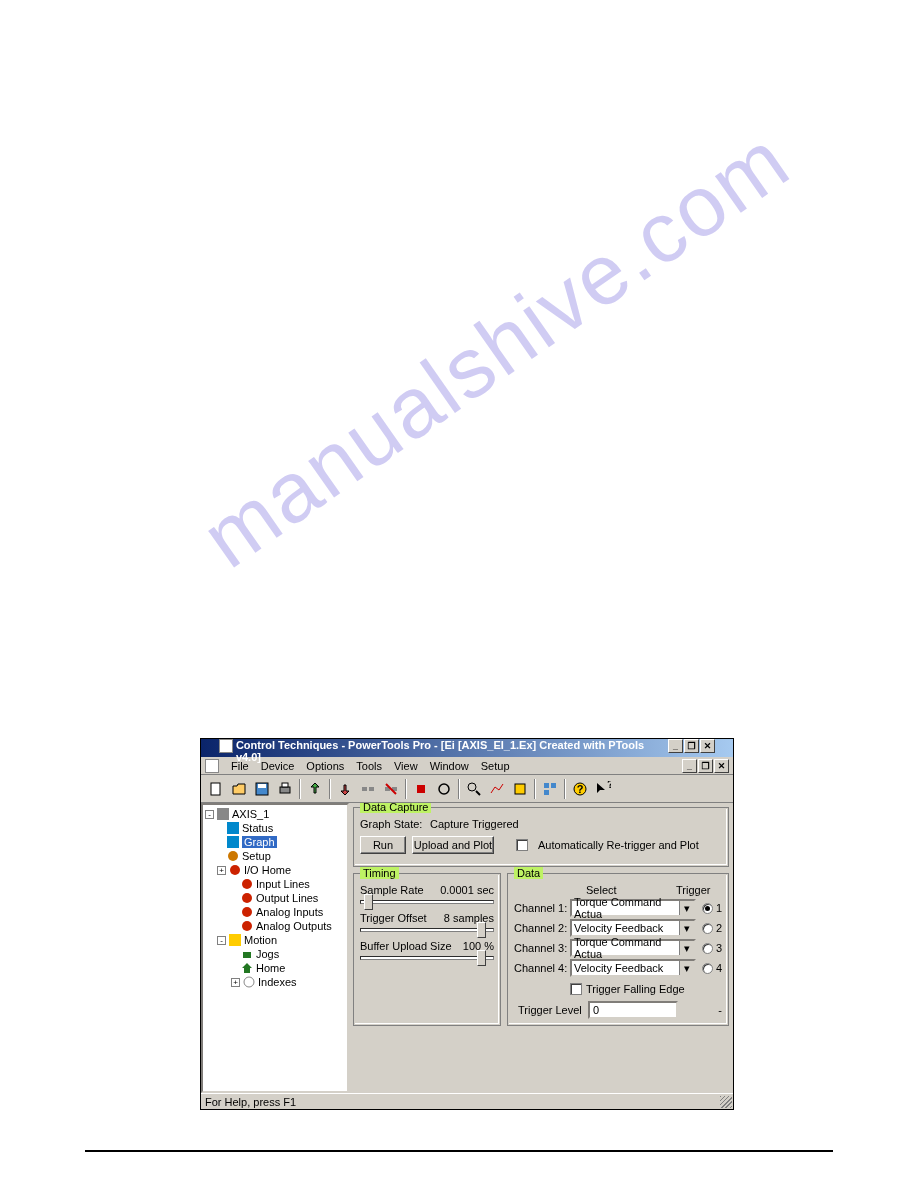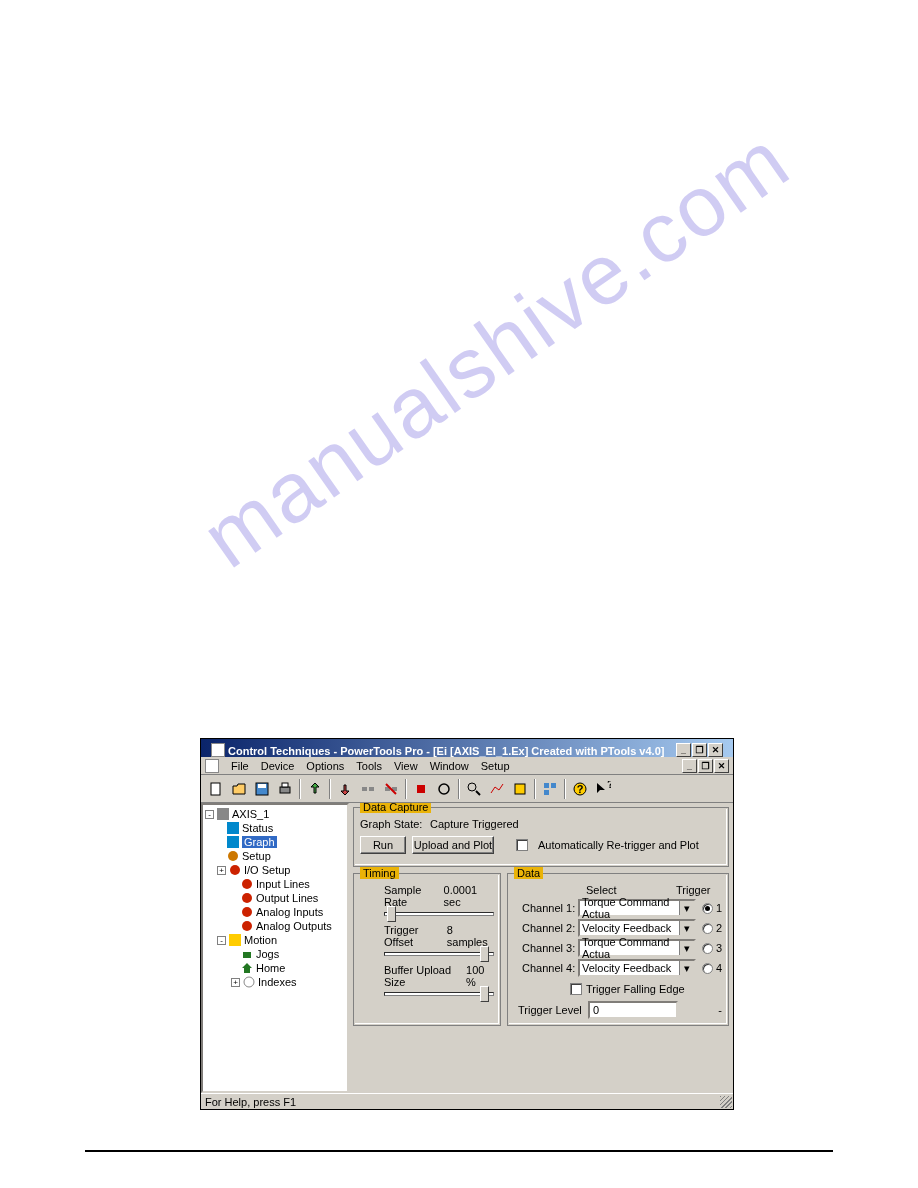--- a/index.html
+++ b/index.html
@@ -1,20 +1,20 @@
 <!DOCTYPE html>
 <html><head>
 <meta charset="utf-8">
 <style>
 * { box-sizing: border-box; margin: 0; padding: 0; font-family: "MS Sans Serif", Tahoma, sans-serif; font-size: 11px; }
 body { background: #fff; width: 918px; height: 1188px; position: relative; }
 .watermark { position: absolute; top: 300px; left: 150px; font-size: 85px; color: rgba(120,110,220,0.35); transform: rotate(-35deg); pointer-events: none; letter-spacing: 2px; font-family: Arial; }
 .page-line { position: absolute; bottom: 36px; left: 85px; right: 85px; border-top: 2px solid #000; }
 .app-window { position: absolute; top: 738px; left: 200px; width: 534px; background: #d4d0c8; border: 1px solid #000; }
-.titlebar { background: linear-gradient(to right, #0a246a, #a6caf0); color: #fff; height: 18px; display: flex; align-items: flex-end; padding: 0 10px; font-weight: bold; }
+.titlebar { background: linear-gradient(to right, #0a246a, #a6caf0); color: #fff; height: 18px; display: flex; align-items: flex-start; padding: 0 18px; font-weight: bold; }
 .title-icon { width: 14px; height: 14px; background: #fff; margin-right: 3px; border: 1px solid #888; }
 .title-spacer { flex: 1; }
 .win-btns { display: flex; gap: 1px; }
 .win-btn { width: 15px; height: 14px; background: #d4d0c8; border: 1px solid #fff; border-right-color: #404040; border-bottom-color: #404040; font-size: 9px; text-align: center; line-height: 12px; color: #000; font-weight: bold; font-family: Marlett, Arial; }
 .mdi-bar { background: #d4d0c8; height: 18px; display: flex; align-items: center; padding: 0 4px; border-bottom: 1px solid #808080; }
 .mdi-icon { width: 14px; height: 14px; background: #fff; border: 1px solid #888; margin-right: 6px; }
 .menu-item { padding: 2px 6px; cursor: default; }
 .mdi-spacer { flex: 1; }
 .toolbar { background: #d4d0c8; padding: 3px 4px; display: flex; gap: 1px; align-items: center; border-bottom: 1px solid #808080; }
 .tbtn { width: 22px; height: 21px; background: #d4d0c8; border: 1px solid #d4d0c8; display: flex; align-items: center; justify-content: center; }
@@ -23,39 +23,39 @@
 .client { display: flex; height: 290px; }
 .tree-panel { width: 148px; background: #fff; border: 2px inset #d4d0c8; overflow: hidden; padding: 2px; }
 .tree-row { display: flex; align-items: center; padding: 1px 0; white-space: nowrap; }
 .tree-indent { display: inline-block; }
 .tree-exp { width: 9px; height: 9px; border: 1px solid #808080; font-size: 8px; line-height: 7px; text-align: center; margin-right: 3px; color: #000; }
 .tree-ic { width: 12px; height: 12px; display: inline-block; margin-right: 3px; }
 .tree-sel { background: #316ac5; color: #fff; padding: 0 2px; }
 .main-panel { flex: 1; padding: 4px; background: #d4d0c8; overflow: hidden; }
 .groupbox { border: 1px solid #808080; border-top-color: #808080; border-left-color: #808080; position: relative; margin-bottom: 6px; padding: 10px 6px 6px 6px; }
 .groupbox::after { content: ""; position: absolute; inset: 1px; border: 1px solid #fff; border-top: none; border-left: none; pointer-events: none; }
-.gb-title { position: absolute; top: -7px; left: 6px; background: #eab308; padding: 0 3px; }
+.gb-title { position: absolute; top: -7px; left: 6px; background: #bef264; padding: 0 3px; }
 .dc-row1 { display: flex; align-items: center; margin-bottom: 6px; }
 .dc-label { width: 70px; }
 .dc-row2 { display: flex; align-items: center; gap: 6px; margin-bottom: 6px; }
 .btn3d { background: #d4d0c8; border: 1px solid #000; border-top-color: #fff; border-left-color: #fff; border-right-color: #404040; border-bottom-color: #404040; padding: 2px 0; min-width: 56px; text-align: center; box-shadow: inset -1px -1px #808080, inset 1px 1px #d4d0c8; }
 .btn3d.small { min-width: 46px; }
 .chk { width: 12px; height: 12px; border: 1px solid #808080; background: #fff; display: inline-block; margin-right: 4px; box-shadow: inset 1px 1px #404040; vertical-align: middle; }
 .note-row { display: flex; align-items: center; gap: 8px; }
 .lower { display: flex; gap: 6px; }
 .timing-box { width: 148px; }
 .data-box { flex: 1; }
-.slider-row { margin-bottom: 6px; margin-left: 24px; }
+.slider-row { margin-bottom: 6px; }
 .slider-head { display: flex; justify-content: space-between; margin-bottom: 2px; }
 .slider-track { height: 4px; background: #fff; border: 1px inset #808080; margin: 4px 0 8px 0; position: relative; }
 .slider-thumb { position: absolute; width: 9px; height: 16px; background: #d4d0c8; border: 1px solid #404040; border-top-color: #fff; border-left-color: #fff; top: -7px; }
 .data-head { display: flex; margin-bottom: 3px; }
 .data-head-sel { margin-left: 72px; flex: 1; }
 .data-head-trg { width: 46px; text-align: left; }
-.ch-row { display: flex; align-items: center; margin-bottom: 2px; margin-left: 8px; }
+.ch-row { display: flex; align-items: center; margin-bottom: 2px; }
 .ch-lbl { width: 56px; }
 .combo { flex: 1; background: #fff; border: 2px inset #d4d0c8; height: 18px; display: flex; align-items: center; padding: 0 2px; position: relative; margin-right: 6px; }
 .combo-btn { position: absolute; right: 0; top: 0; width: 15px; height: 100%; background: #d4d0c8; border-left: 1px solid #808080; display: flex; align-items: center; justify-content: center; }
 .radio { width: 11px; height: 11px; border-radius: 50%; border: 1px solid #808080; background: #fff; display: inline-block; margin-right: 3px; box-shadow: inset 1px 1px #404040; vertical-align: middle; position: relative; }
 .radio.checked::after { content: ""; position: absolute; width: 5px; height: 5px; background: #000; border-radius: 50%; top: 2px; left: 2px; }
 .trig-row { display: flex; align-items: center; margin-top: 6px; }
 .input-box { background: #fff; border: 2px inset #d4d0c8; height: 18px; padding: 0 3px; display: flex; align-items: center; }
 .statusbar { display: flex; border-top: 1px solid #808080; height: 18px; }
 .status-cell { border: 1px solid #808080; border-top-color: #808080; border-left-color: #808080; border-right-color: #fff; border-bottom-color: #fff; padding: 1px 4px; display: flex; align-items: center; }
 .help-row { border-top: 1px solid #fff; padding: 1px 4px; height: 16px; display: flex; align-items: center; position: relative; }
@@ -225,21 +225,21 @@
               <circle cx="6" cy="6" r="5" fill="#cc7700"></circle>
             </svg></span>
           <span>Setup</span>
         </div>
       <div class="tree-row">
           <span class="tree-indent" style="width:12px"></span>
           <span class="tree-exp">+</span>
           <span class="tree-ic"><svg viewBox="0 0 12 12">
               <circle cx="6" cy="6" r="5" fill="#cc2200"></circle>
             </svg></span>
-          <span>I/O Setup</span>
+          <span>I/O Home</span>
         </div>
       <div class="tree-row">
           <span class="tree-indent" style="width:36px"></span>
           <span class="tree-ic"><svg viewBox="0 0 12 12">
               <circle cx="6" cy="6" r="5" fill="#cc2200"></circle>
             </svg></span>
           <span>Input Lines</span>
         </div>
       <div class="tree-row">
           <span class="tree-indent" style="width:36px"></span>

